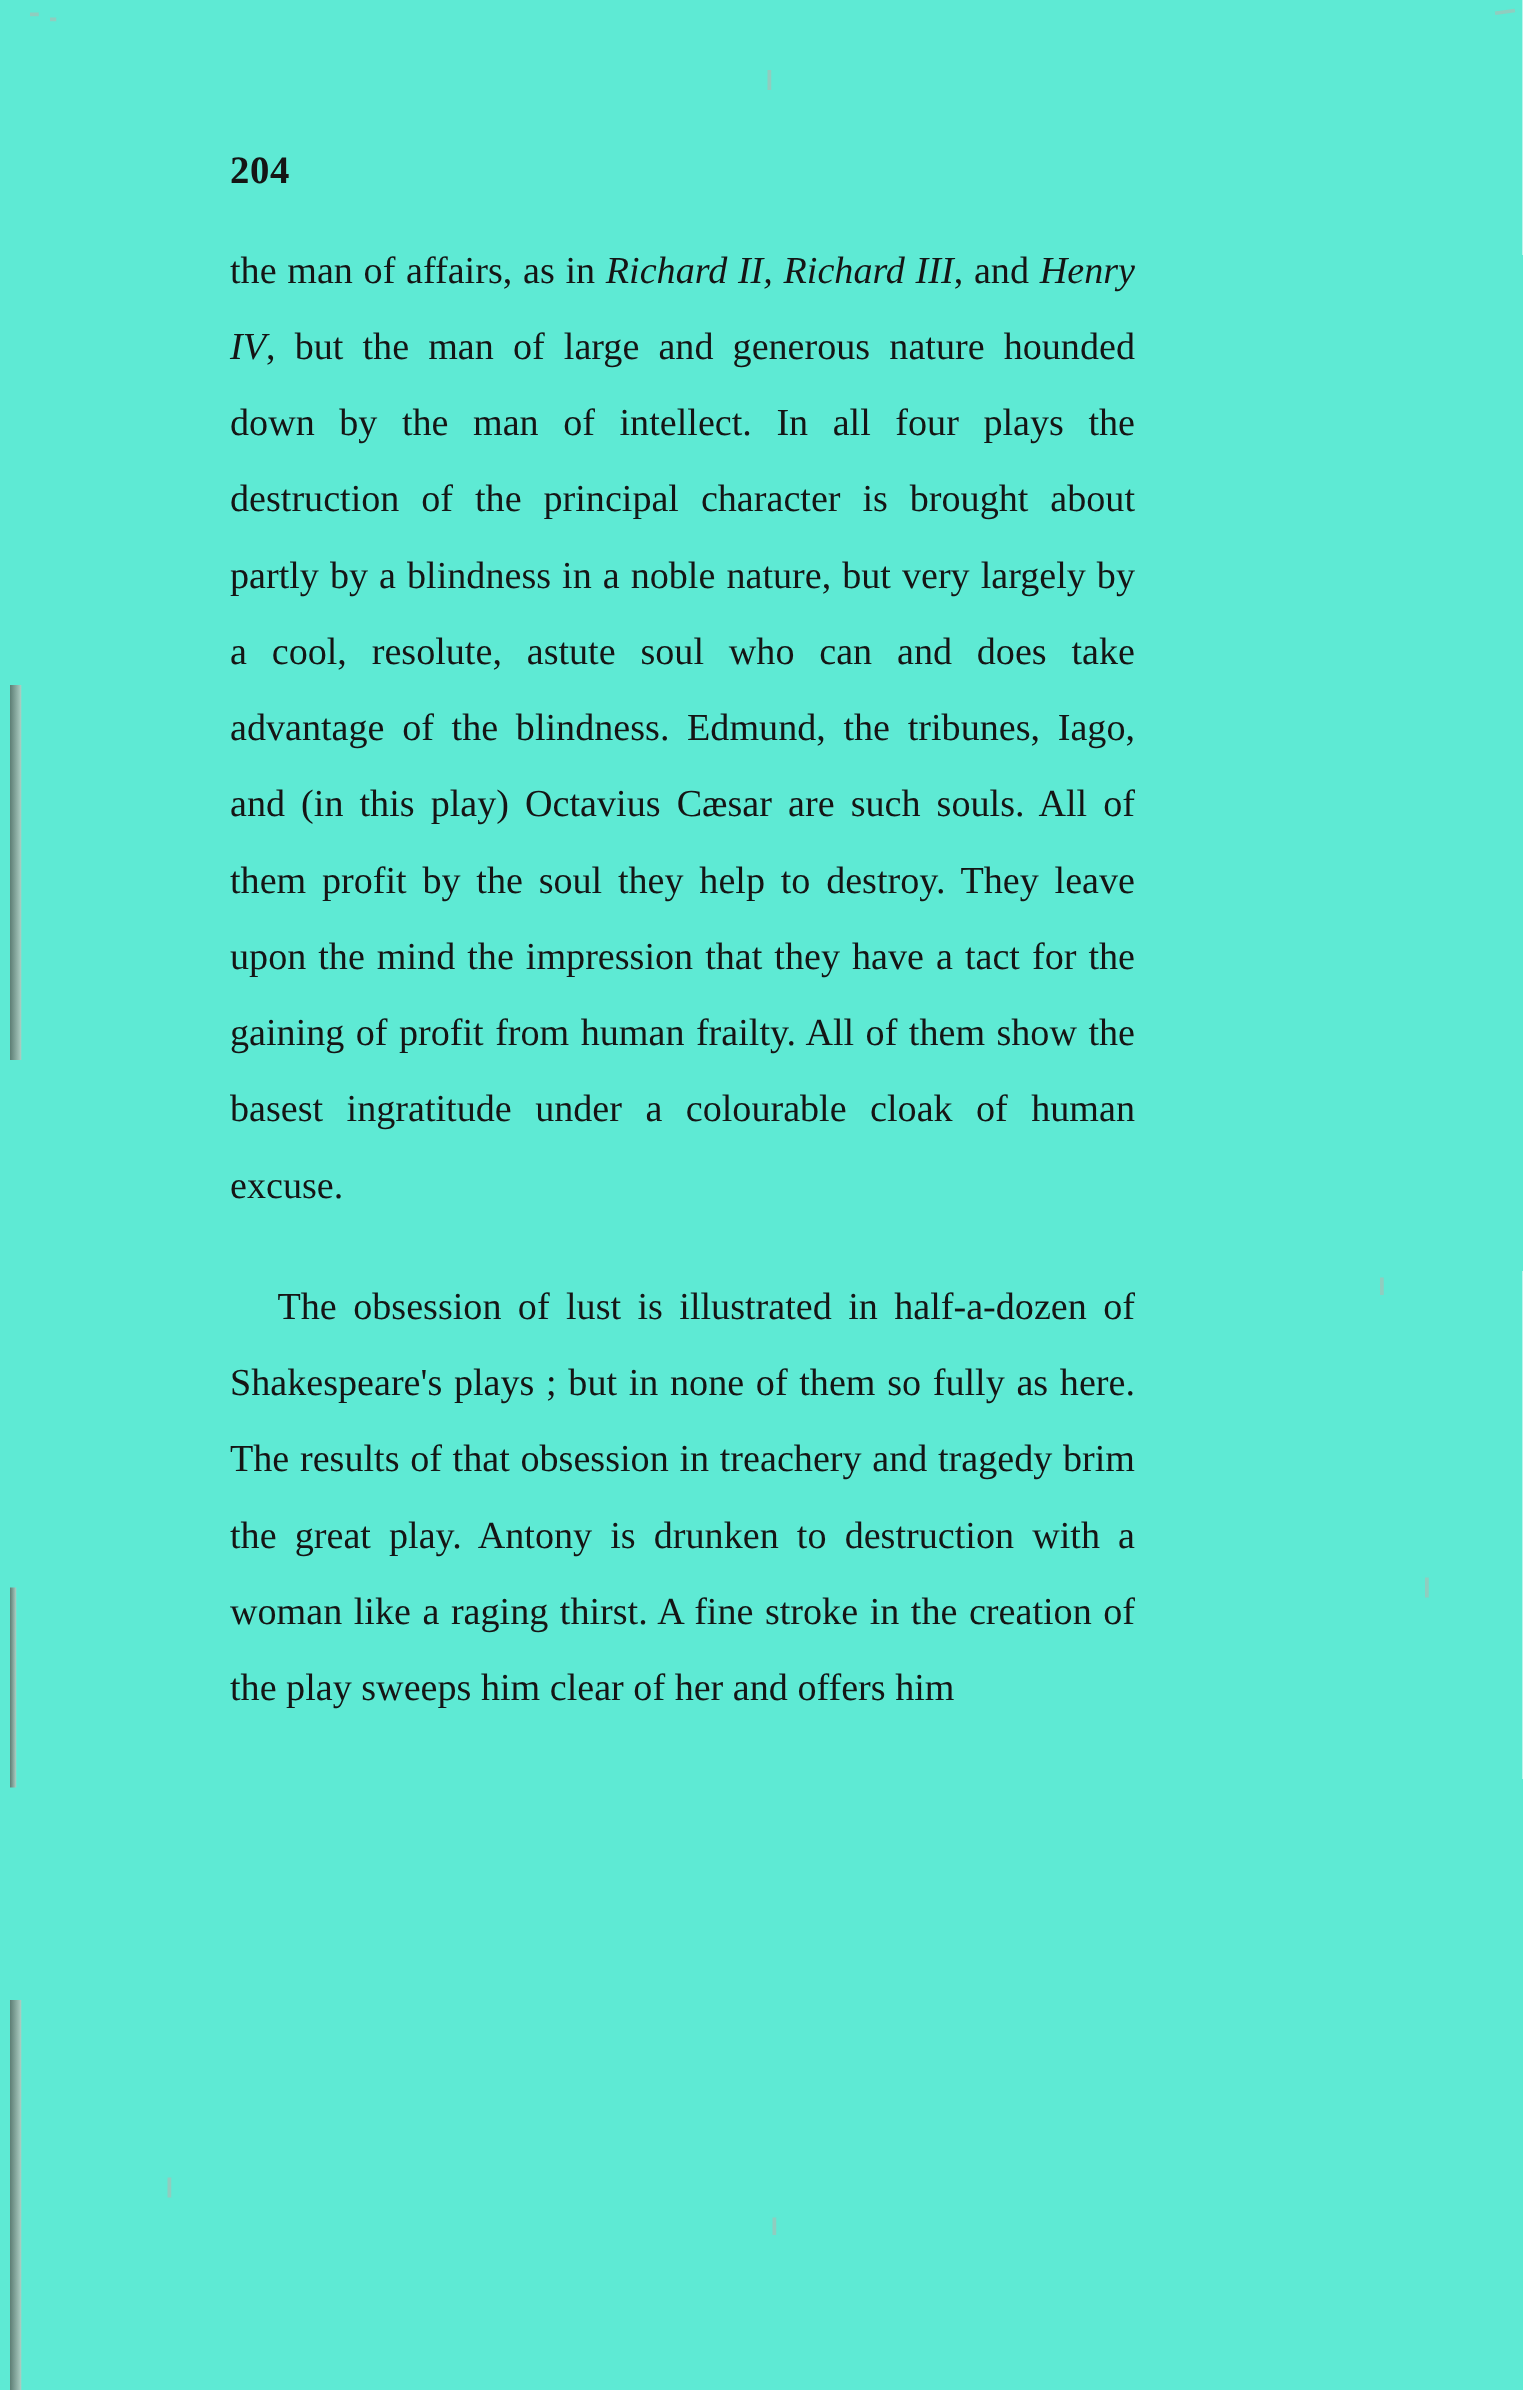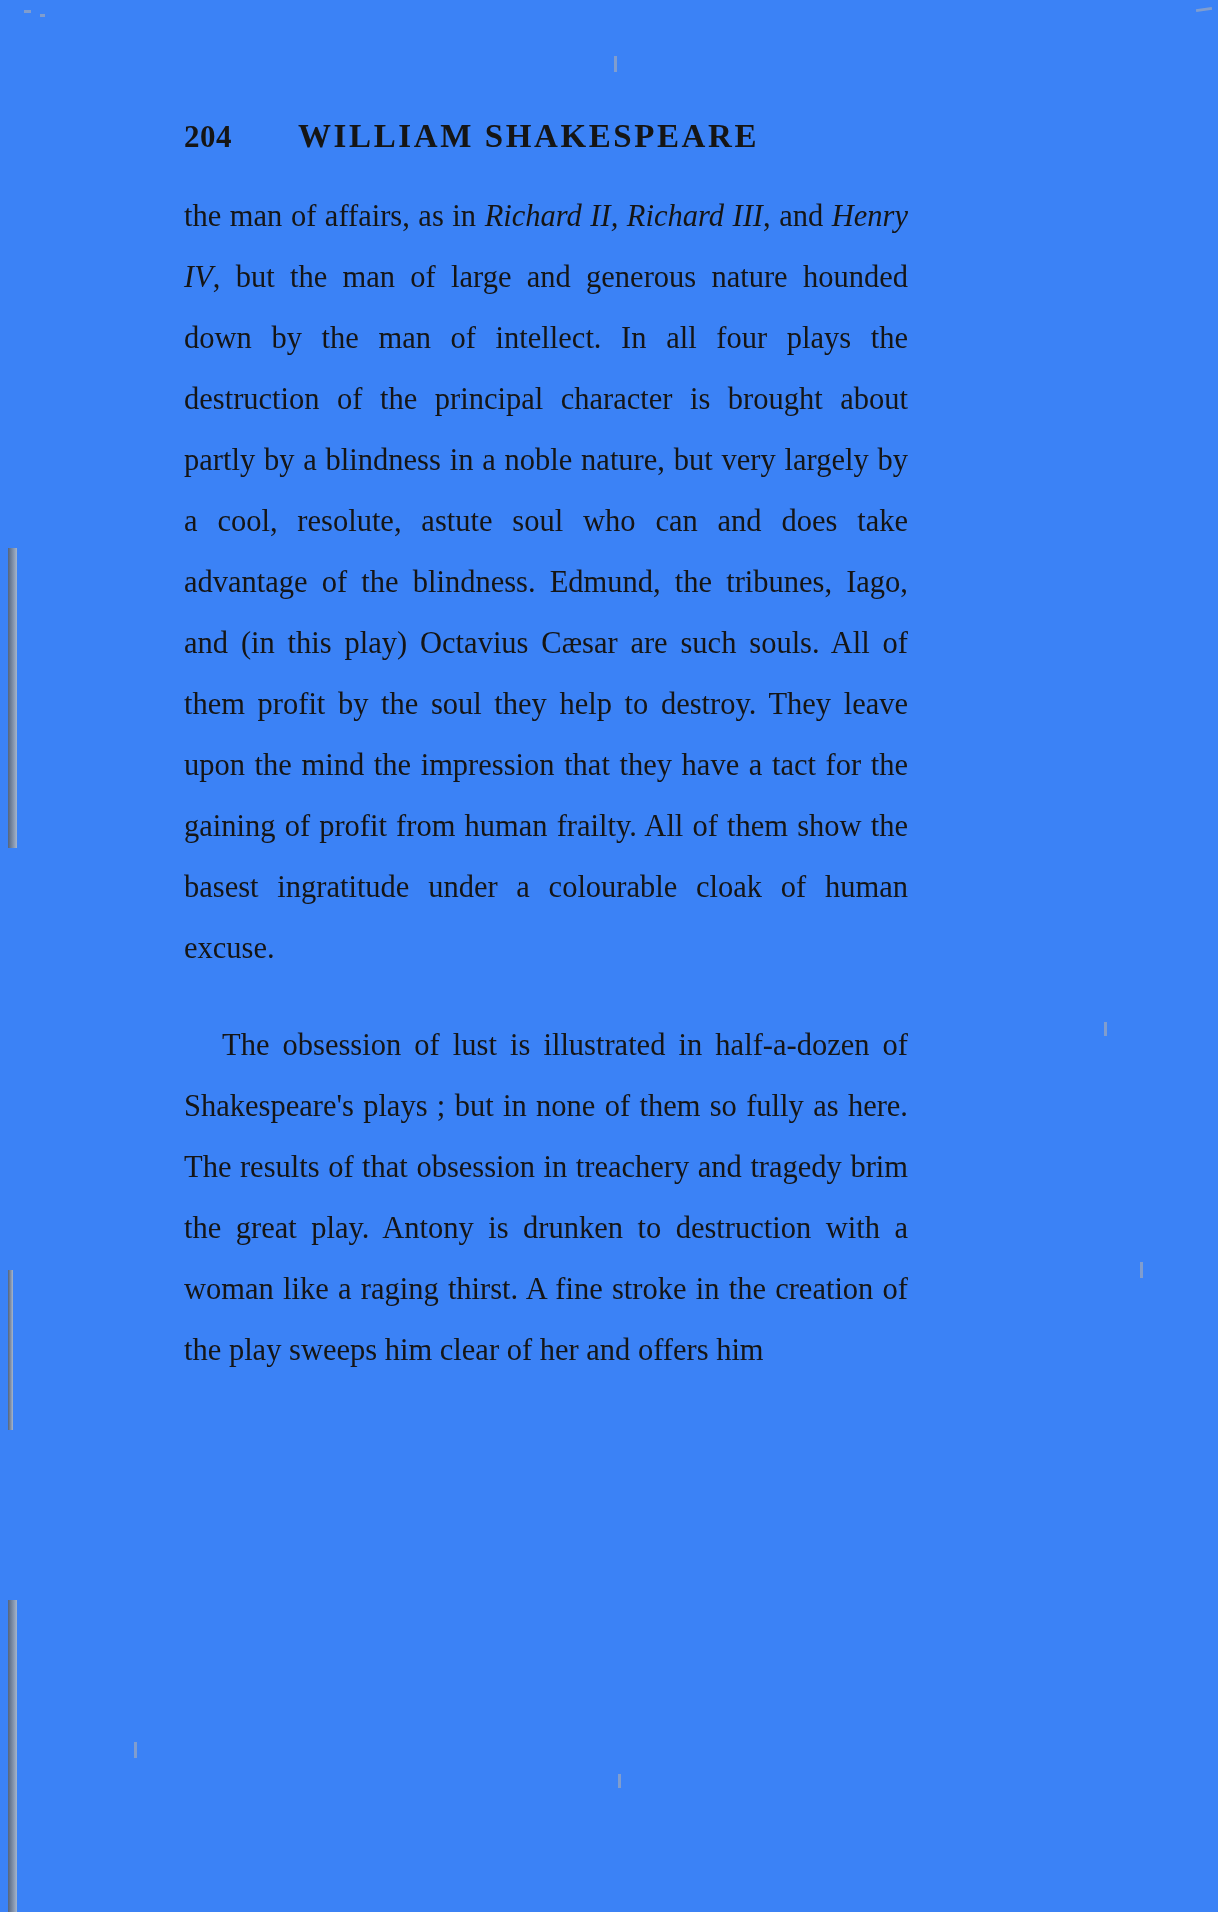--- a/index.html
+++ b/index.html
@@ -4,21 +4,21 @@
 <style>
   html, body {
     margin: 0;
     padding: 0;
     background: #ffffff;
   }
   .page {
     position: relative;
     width: 1218px;
     height: 1912px;
-    background: #3b82f6;
+    background: #5eead4;
     overflow: hidden;
     font-family: "Liberation Serif", serif;
     color: #151515;
   }
 
   
   .scan-mark {
     position: absolute;
     background: #b9b5ad;
     opacity: 0.55;
@@ -86,20 +86,19 @@
   <div class="scan-mark" style="top:1262px;left:1140px;width:3px;height:16px;"></div>
   <div class="scan-mark" style="top:1742px;left:134px;width:3px;height:16px;"></div>
   <div class="scan-mark" style="top:1774px;left:618px;width:3px;height:14px;"></div>
   <div class="scan-mark" style="top:1022px;left:1104px;width:3px;height:14px;"></div>
   <div class="edge-bar" style="top:548px;height:300px;"></div>
   <div class="edge-bar" style="top:1270px;height:160px;width:5px;"></div>
   <div class="edge-bar" style="top:1600px;height:312px;"></div>
 
   <div class="header">
     <span class="folio">204</span>
-    <span class="running-title">WILLIAM  SHAKESPEARE</span>
   </div>
 
   <div class="body-text" id="body">
       <p><span>the man of affairs, as in </span><i>Richard II, Richard III</i><span>, and </span><i>Henry IV</i><span>, but the man of large and generous nature hounded down by the man of intellect.  In all four plays the destruction of the principal character is brought about partly by a blindness in a noble nature, but very largely by a cool, resolute, astute soul who can and does take advantage of the blindness.  Edmund, the tribunes, Iago, and (in this play) Octavius Cæsar are such souls. All of them profit by the soul they help to destroy.  They leave upon the mind the impression that they have a tact for the gaining of profit from human frailty.  All of them show the basest ingratitude under a colourable cloak of human excuse.</span></p>
       <p class="indent"><span>The obsession of lust is illustrated in half-a-dozen of Shakespeare's plays ; but in none of them so fully as here.  The results of that obsession in treachery and tragedy brim the great play.  Antony is drunken to destruction with a woman like a raging thirst.  A fine stroke in the creation of the play sweeps him clear of her and offers him</span></p>
     </div>
 </div>
 
 </body></html>

